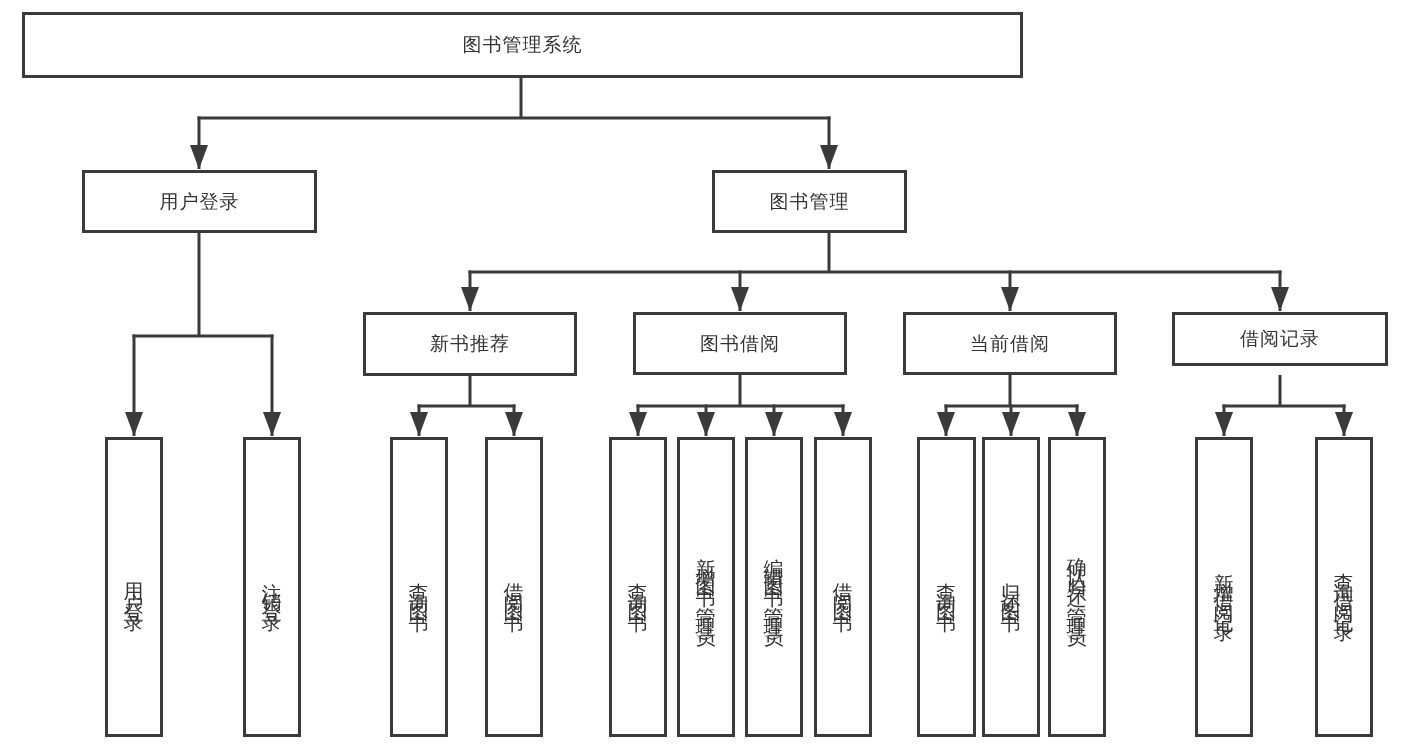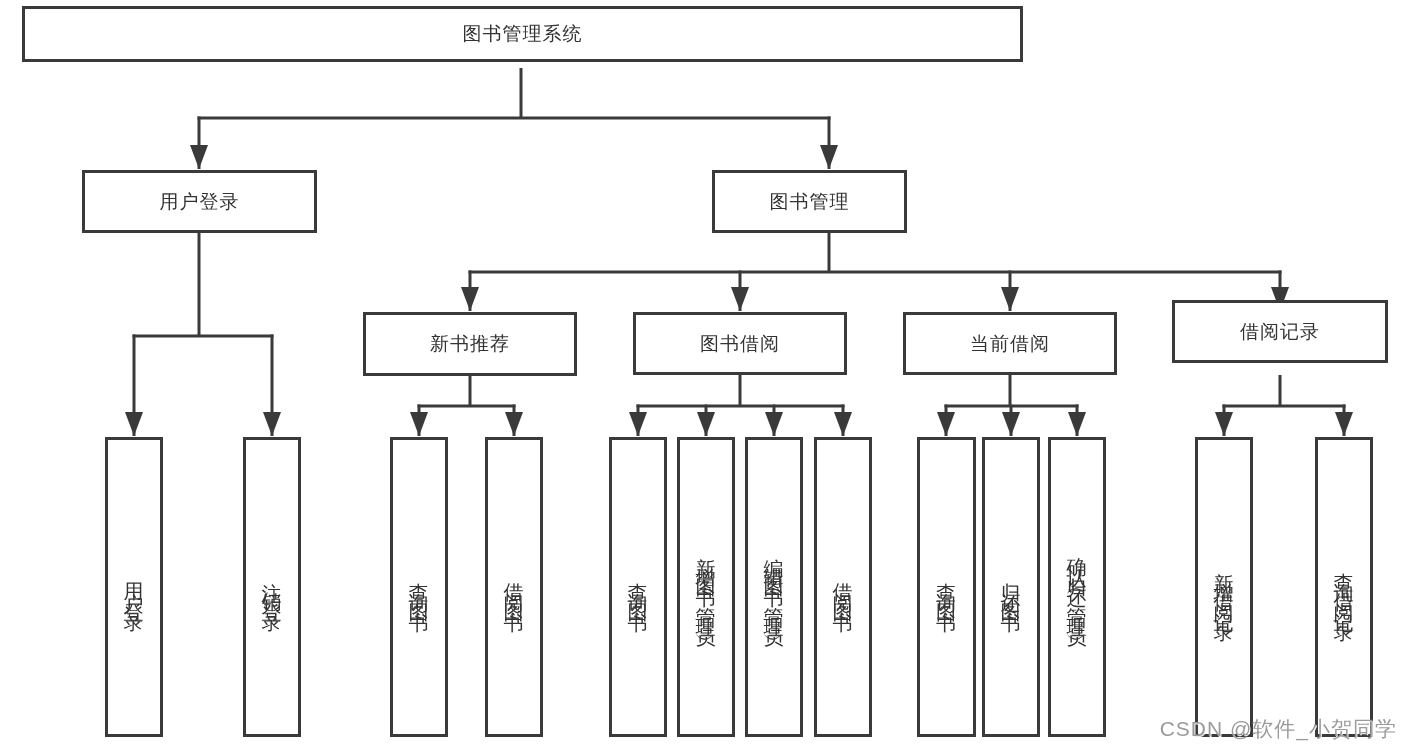--- a/index.html
+++ b/index.html
@@ -102,41 +102,41 @@
       <line x1="1011" y1="404.5" x2="1011" y2="436" marker-end="url(#arrow)"></line>
       <line x1="1077" y1="404.5" x2="1077" y2="436" marker-end="url(#arrow)"></line>
 
       <line x1="1280" y1="375" x2="1280" y2="406"></line>
       <line x1="1222.5" y1="406" x2="1345.5" y2="406"></line>
       <line x1="1224" y1="404.5" x2="1224" y2="436" marker-end="url(#arrow)"></line>
       <line x1="1344" y1="404.5" x2="1344" y2="436" marker-end="url(#arrow)"></line>
     </g>
   </svg>
 
-  <div class="box" style="left:22px; top:6px; width:1001px; height:56px">
+  <div class="box" style="left:22px; top:12px; width:1001px; height:66px">
     <span class="hlabel">图书管理系统</span>
   </div>
 
   <div class="box" style="left:82px; top:170px; width:235px; height:63px">
     <span class="hlabel">用户登录</span>
   </div>
   <div class="box" style="left:712px; top:170px; width:195px; height:63px">
     <span class="hlabel">图书管理</span>
   </div>
 
   <div class="box" style="left:363px; top:312px; width:214px; height:64px">
     <span class="hlabel">新书推荐</span>
   </div>
   <div class="box" style="left:903px; top:312px; width:214px; height:63px">
     <span class="hlabel">当前借阅</span>
   </div>
   <div class="box" style="left:633px; top:312px; width:214px; height:63px">
     <span class="hlabel">图书借阅</span>
   </div>
-  <div class="box" style="left:1172px; top:300px; width:216px; height:63px">
+  <div class="box" style="left:1172px; top:312px; width:216px; height:54px">
     <span class="hlabel">借阅记录</span>
   </div>
 
   <div class="box leaf" style="left:105px">
     <span class="vlabel">用户登录</span>
   </div>
   <div class="box leaf" style="left:243px">
     <span class="vlabel">注销登录</span>
   </div>
 
@@ -170,15 +170,14 @@
     <span class="vlabel">确认归还（管理员）</span>
   </div>
 
   <div class="box leaf" style="left:1195px">
     <span class="vlabel">新增借阅记录</span>
   </div>
   <div class="box leaf" style="left:1315px">
     <span class="vlabel">查询借阅记录</span>
   </div>
 
-  <div id="watermark">CSDN @软件_小贺同学</div>
 
 </div>
 
 </body></html>

